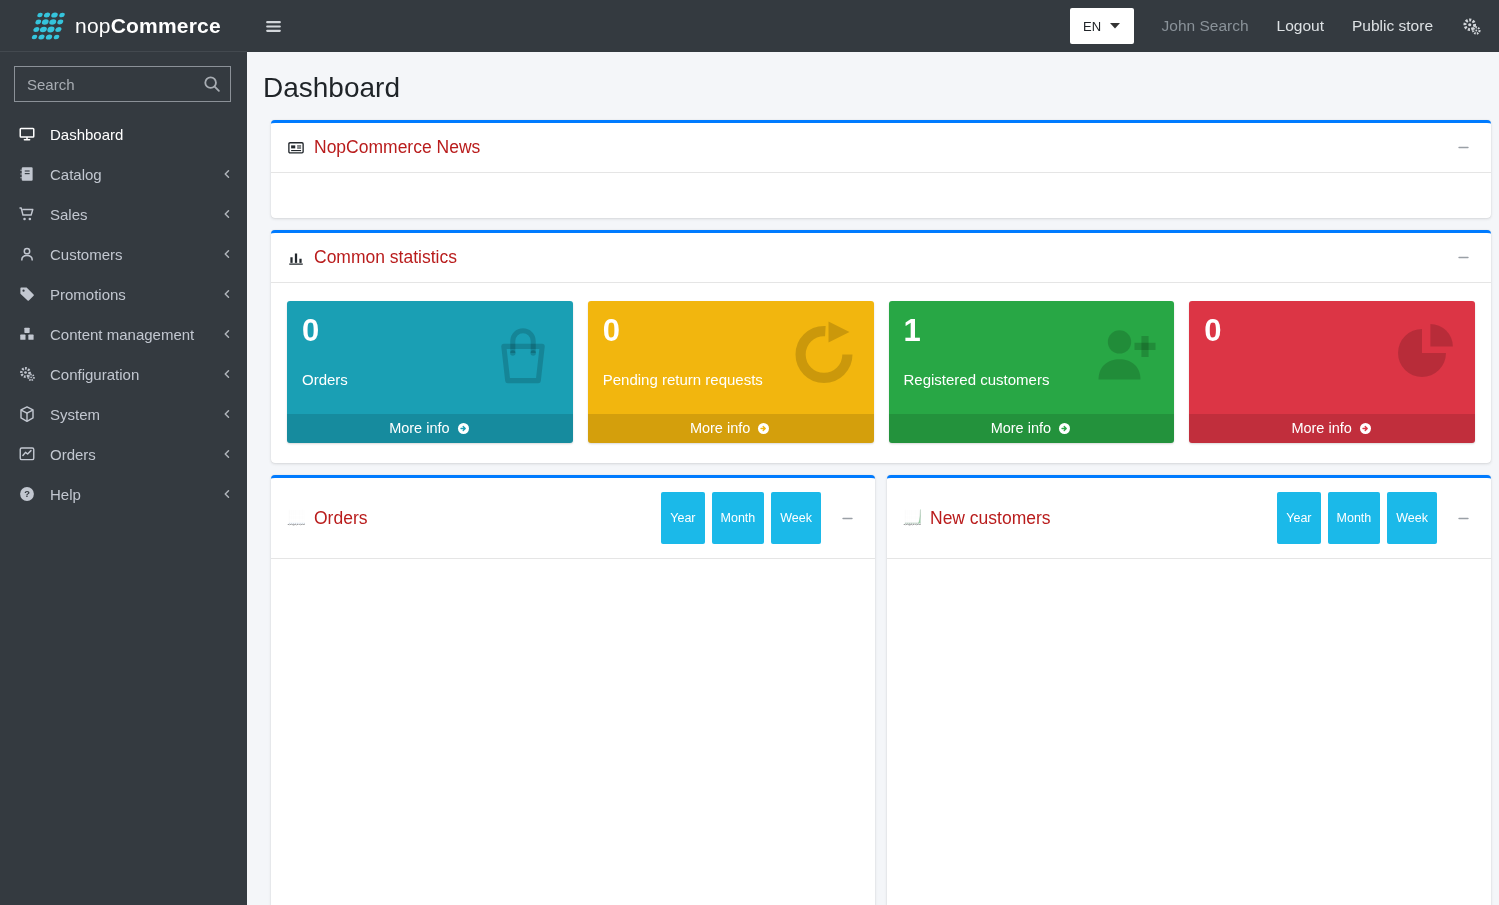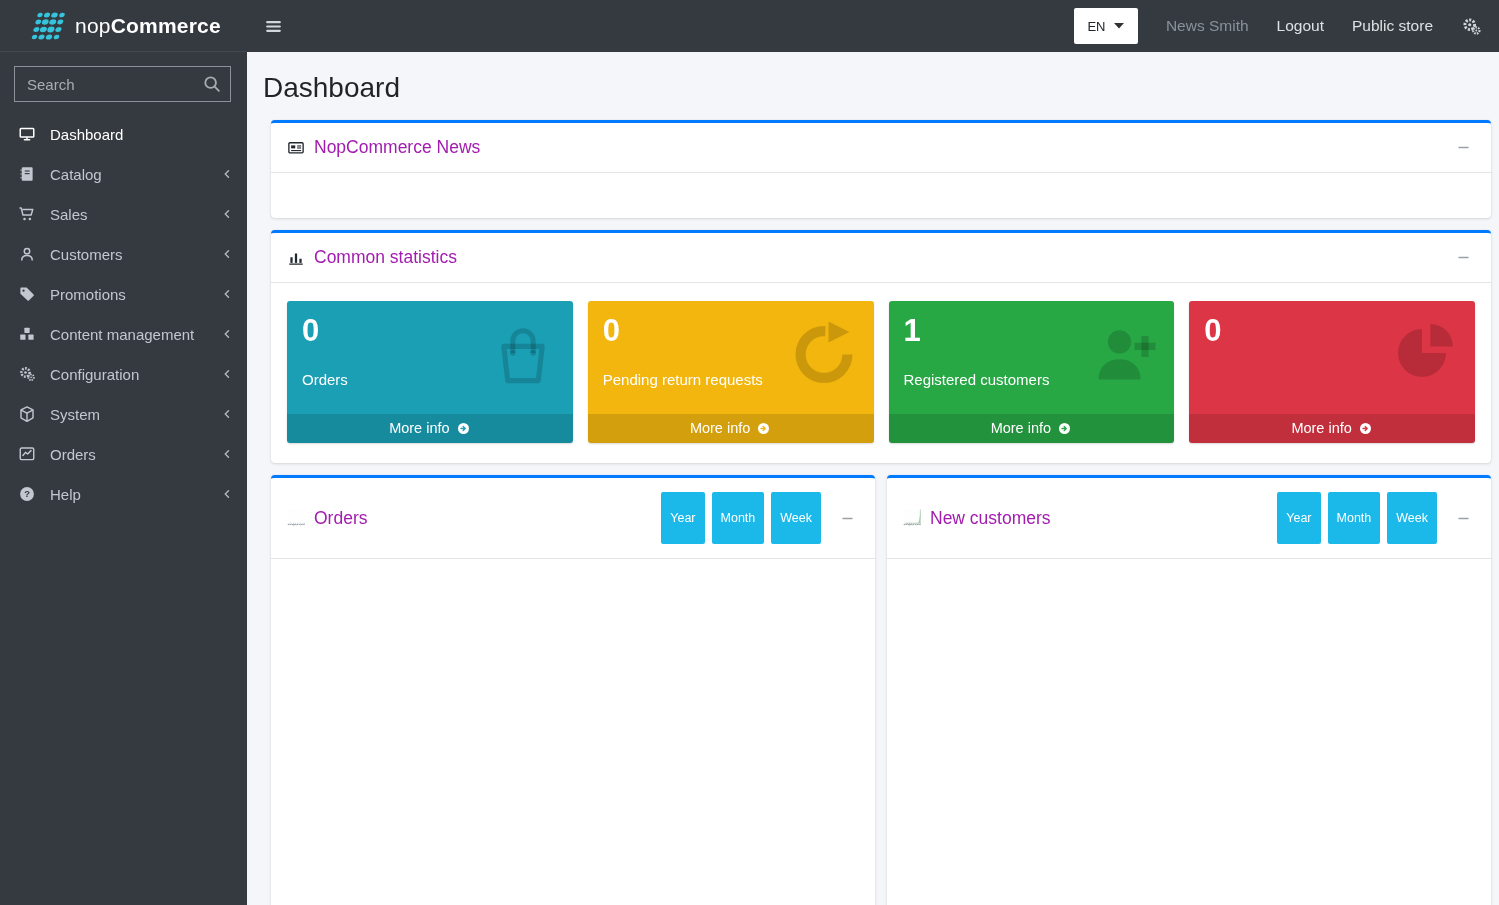--- a/index.html
+++ b/index.html
@@ -39,21 +39,21 @@
 
   
   .content { margin-left:247px; padding:14px 8px 0 24px; }
   .page-title { font-size:28px; font-weight:500; color:#1f2428; margin:6px 0 16px -8px; }
 
   .card { background:#fff; border-top:3px solid #007bff; border-radius:4px;
           box-shadow:0 0 1px rgba(0,0,0,.15), 0 1px 3px rgba(0,0,0,.12); margin-bottom:12px; }
   .card-header { display:flex; align-items:center; padding:14px 16px; border-bottom:1px solid rgba(0,0,0,.1); }
   .ch-icon { display:inline-flex; color:#23282d; margin-right:9px; }
   .ch-icon svg { width:18px; height:18px; }
-  .card-title { font-size:17.5px; font-weight:400; color:#a21caf; }
+  .card-title { font-size:17.5px; font-weight:400; color:#b91c1c; }
   .card-tools { margin-left:auto; display:flex; align-items:center; gap:7px; }
   .btn-collapse { background:none; border:none; color:#9aa0a6; cursor:pointer; display:inline-flex; padding:2px 4px; }
   .btn-collapse svg { width:15px; height:15px; }
   .news-body { height:45px; }
 
   .stats-body { padding:18px 16px 2px; }
   .stats-row { display:flex; gap:15px; }
   .small-box { flex:1; position:relative; border-radius:3px; color:#fff; height:142px; margin-bottom:18px;
                overflow:hidden; box-shadow:0 1px 2px rgba(0,0,0,.15); }
   .sb-value { font-size:31px; font-weight:bold; padding:12px 0 0 15px; }
@@ -267,21 +267,21 @@
         <line x1="4" y1="17.5" x2="20" y2="17.5"></line>
     </svg>
   </span>
   <div class="topbar-right">
     <div class="lang-select">
       <span>EN</span>
       <svg width="10" height="6" viewBox="0 0 10 6">
           <path d="M0 0l5 5.5L10 0z" fill="#333"></path>
         </svg>
     </div>
-    <span class="top-user">News Smith</span>
+    <span class="top-user">John Search</span>
     <a class="top-link">Logout</a>
     <a class="top-link">Public store</a>
     <span class="top-gear">
       <svg width="21" height="21" viewBox="0 0 24 24" fill="none" stroke="currentColor">
         <circle cx="10" cy="10" r="5.5" stroke-width="3.4" stroke-dasharray="2.4 1.7"></circle>
           <circle cx="10" cy="10" r="1.8" fill="currentColor" stroke="none"></circle>
         <circle cx="17.5" cy="16.5" r="3.6" stroke-width="2.5" stroke-dasharray="1.8 1.3"></circle>
           <circle cx="17.5" cy="16.5" r="1.1" fill="currentColor" stroke="none"></circle>
       </svg>
     </span>

